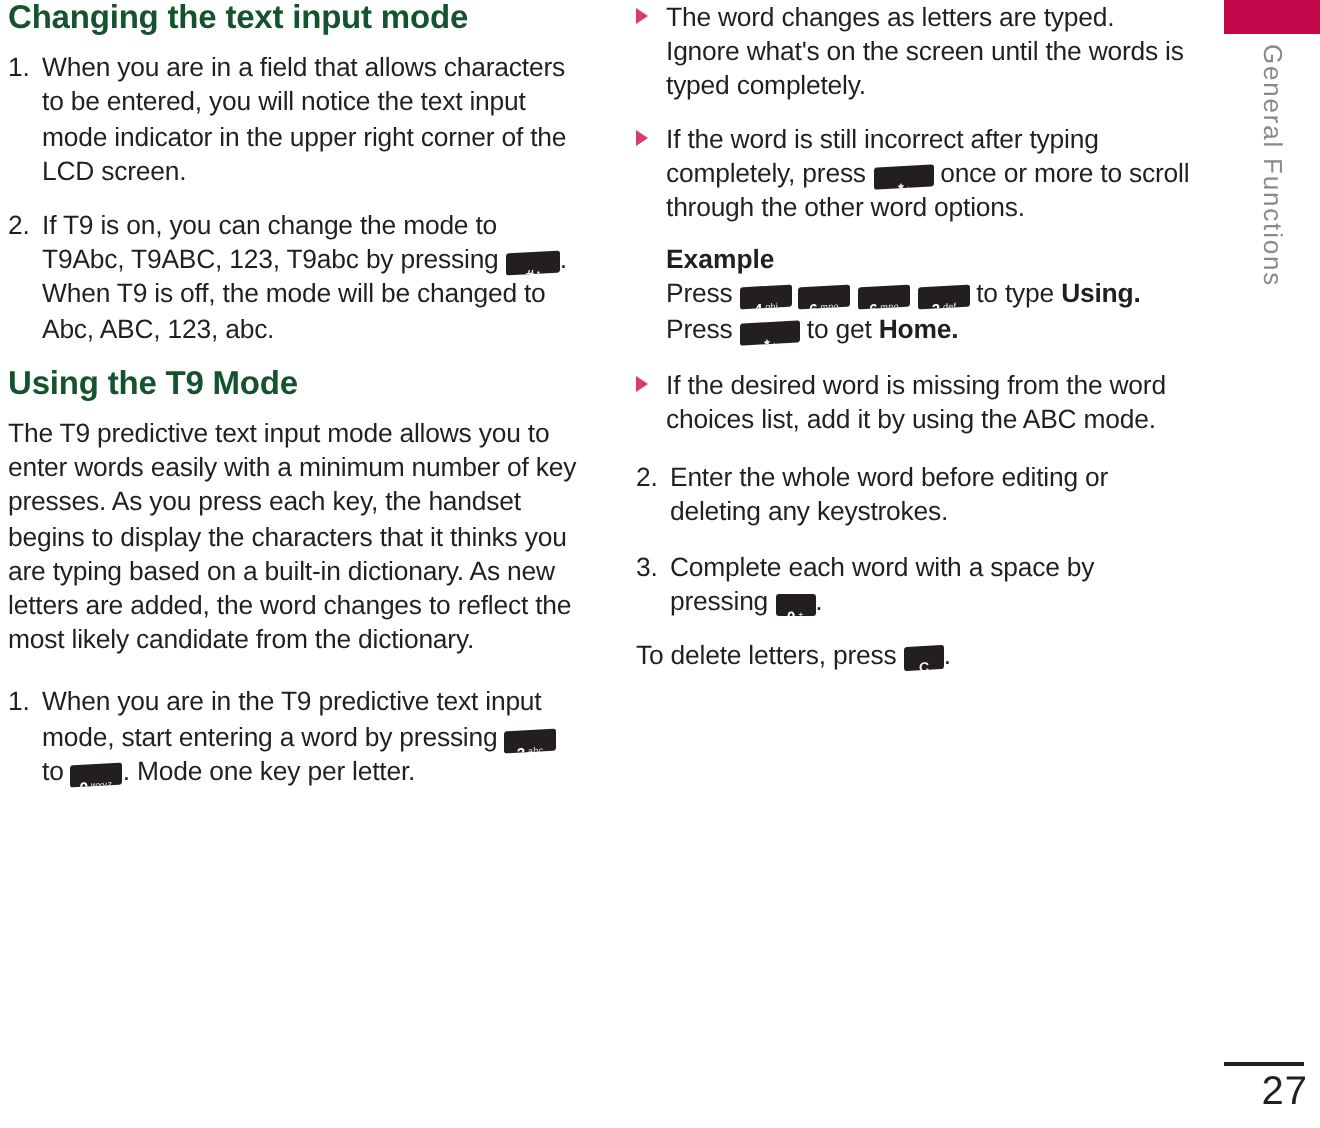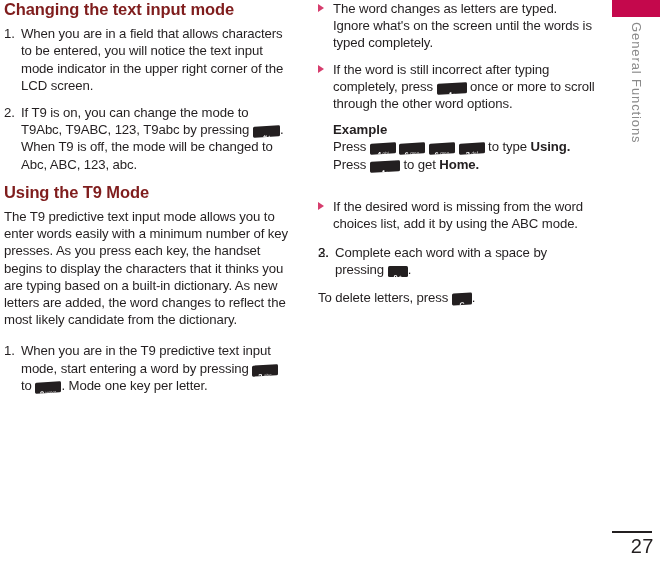--- a/index.html
+++ b/index.html
@@ -24,21 +24,21 @@
   
   .col {
     position: absolute;
     top: 0;
   }
   .col-left  { left: 4px;   width: 286px; }
   .col-right { left: 318px; width: 278px; }
 
   
   .h-section {
-    color: #7f1d1d;
+    color: #14532d;
     font-size: 16.5px;
     font-weight: bold;
     letter-spacing: -0.1px;
     margin: 0 0 7px 0;
     line-height: 1.1;
   }
 
   
   .para {
     font-size: 13.2px;
@@ -258,21 +258,21 @@
 
     <div class="triitem">
       <span class="tri"></span>
       <span>If the word is still incorrect after typing completely, press</span>
       <span class="key key-star">
         <span class="kmain">*</span><span class="ksub">·</span>
       </span>
       <span>once or more to scroll through the other word options.</span>
     </div>
 
-    <div style="padding-left:15px; margin-bottom:25px;">
+    <div style="padding-left:15px; margin-bottom:11px;">
       <div class="example-label">Example</div>
       <div class="para tight" style="margin-bottom:0;">
         <span>Press</span>
         <span class="key key-num">
           <span class="kmain">4</span><span class="ksub">ghi</span>
         </span>
         <span class="key key-num">
           <span class="kmain">6</span><span class="ksub">mno</span>
         </span>
         <span class="key key-num">
@@ -294,20 +294,21 @@
       </div>
     </div>
 
     <div class="triitem" style="">
       <span class="tri"></span>
       <span>If the desired word is missing from the word choices list, add it by using the ABC mode.</span>
     </div>
 
     <div class="numitem" style="margin-top:12px;">
       <span class="num">2.</span>
+      <span>Enter the whole word before editing or deleting any keystrokes.</span>
     </div>
 
     <div class="numitem">
       <span class="num">3.</span>
       <span>Complete each word with a space by pressing</span>
       <span class="key key-zero">
         <span class="kmain">0</span><span class="ksub">±</span>
       </span><span>.</span>
     </div>
 

